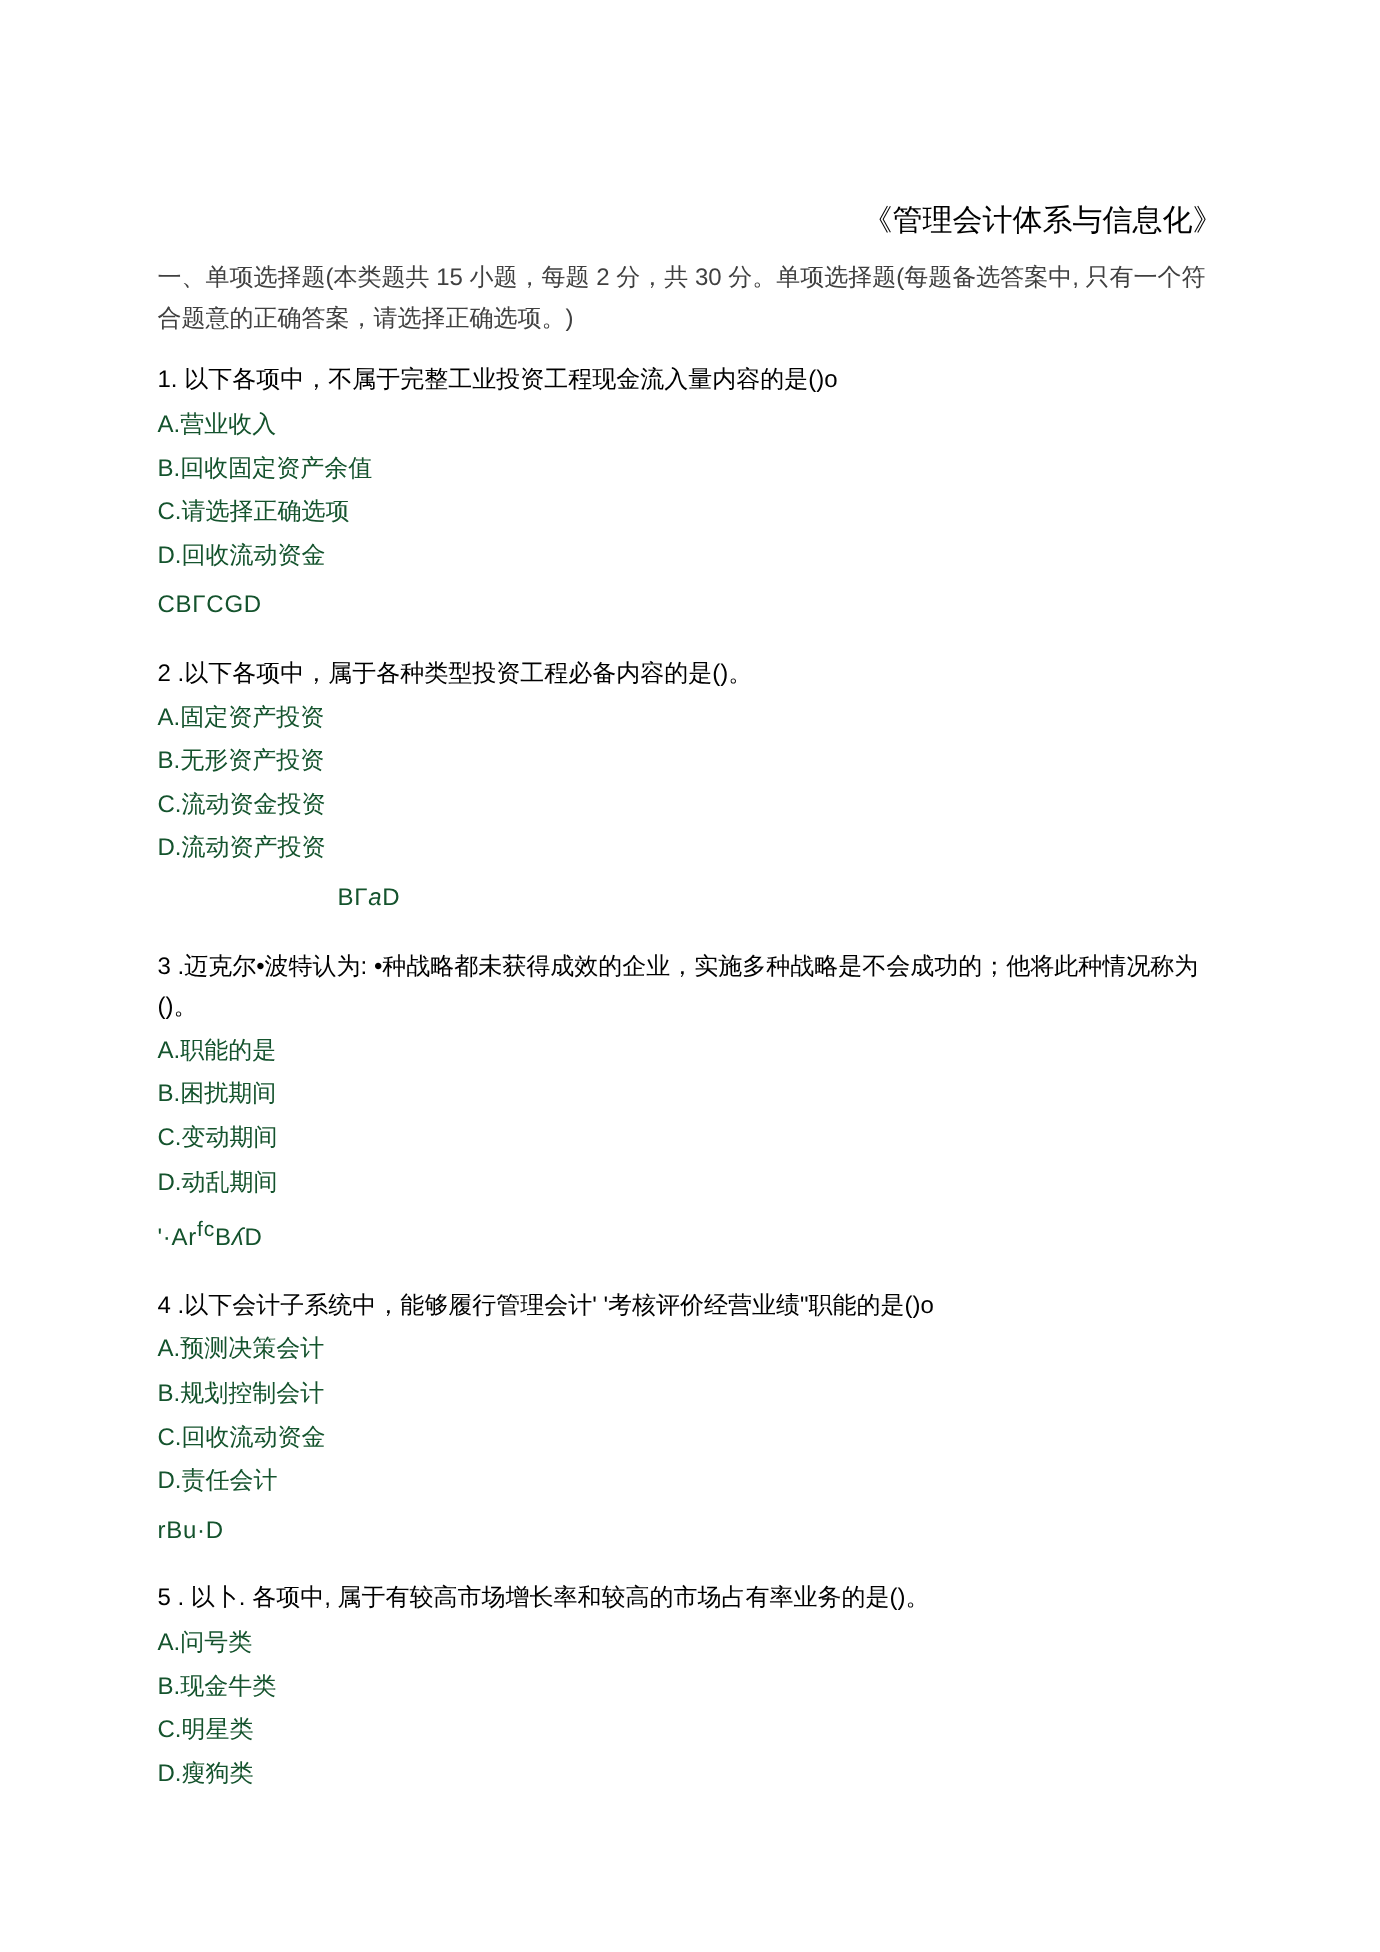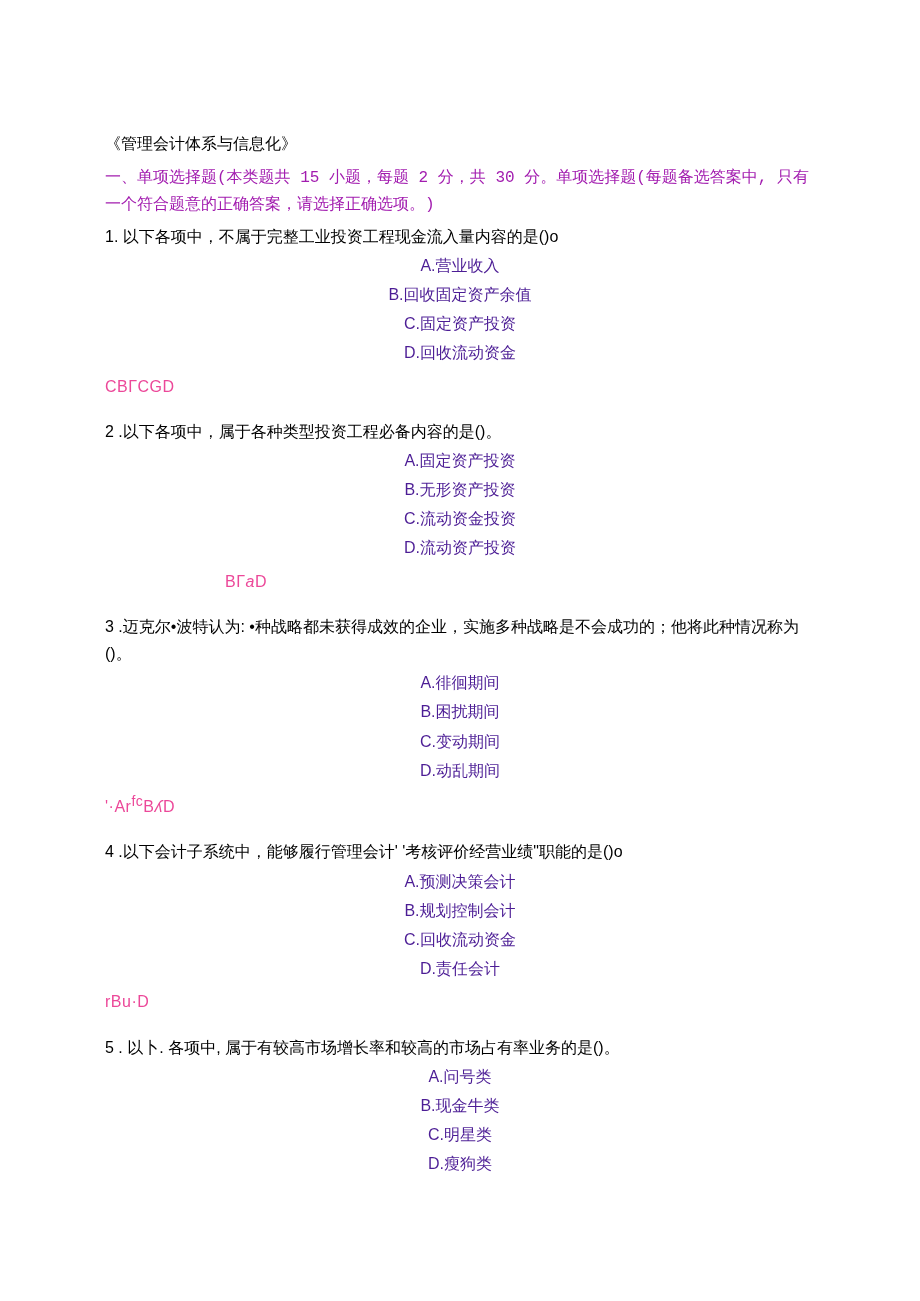--- a/index.html
+++ b/index.html
@@ -7,78 +7,76 @@
       width: 920px;
       min-height: 1301px;
       background: #ffffff;
       font-family: "Microsoft YaHei", "SimSun", Arial, sans-serif;
       font-size: 16px;
       line-height: 1.7;
       color: #000000;
       padding: 130px 105px 40px 105px;
     }
     .title {
-      text-align: left;
-      font-size: 16px;
+      text-align: right;
+      font-size: 20px;
       margin-bottom: 8px;
     }
     .instructions {
-      color: #a21caf;
-      margin-bottom: 3px;
-      font-family: Liberation Mono, monospace;
+      color: #404040;
+      margin-bottom: 14px;
     }
     .question-block {
       margin-bottom: 6px;
     }
     .question-text {
       color: #000000;
       margin-bottom: 2px;
     }
     .option {
-      color: #4c1d95;
+      color: #14532d;
       margin-bottom: 2px;
-      text-align: center;
     }
     .answer-line {
-      color: #ec4899;
+      color: #14532d;
       margin-bottom: 18px;
       letter-spacing: 0.5px;
     }
     .answer-line .sup { font-size: 14px; vertical-align: super; }
     .answer-line .ital { font-style: italic; }
     .indent-ans { margin-left: 120px; }
   </style>
 </head>
 <body>
 
 <div class="title">《管理会计体系与信息化》</div>
 
 <div class="instructions">一、单项选择题(本类题共 15 小题，每题 2 分，共 30 分。单项选择题(每题备选答案中, 只有一个符合题意的正确答案，请选择正确选项。)</div>
 
 <div class="question-block">
   <div class="question-text">1. 以下各项中，不属于完整工业投资工程现金流入量内容的是()o</div>
   <div class="option">A.营业收入</div>
   <div class="option">B.回收固定资产余值</div>
-  <div class="option">C.固定资产投资</div>
+  <div class="option">C.请选择正确选项</div>
   <div class="option">D.回收流动资金</div>
 </div>
 <div class="answer-line">CBΓCGD</div>
 
 <div class="question-block">
   <div class="question-text">2 .以下各项中，属于各种类型投资工程必备内容的是()。</div>
   <div class="option">A.固定资产投资</div>
   <div class="option">B.无形资产投资</div>
   <div class="option">C.流动资金投资</div>
   <div class="option">D.流动资产投资</div>
 </div>
 <div class="answer-line indent-ans"><span>BΓ</span><span class="ital">a</span><span>D</span></div>
 
 <div class="question-block">
   <div class="question-text">3 .迈克尔•波特认为: •种战略都未获得成效的企业，实施多种战略是不会成功的；他将此种情况称为()。</div>
-  <div class="option">A.徘徊期间</div>
+  <div class="option">A.职能的是</div>
   <div class="option">B.困扰期间</div>
   <div class="option">C.变动期间</div>
   <div class="option">D.动乱期间</div>
 </div>
 <div class="answer-line"><span>'·Ar</span><span class="sup">fc</span><span>B</span><span class="ital">ʎ</span><span>D</span></div>
 
 <div class="question-block">
   <div class="question-text">4 .以下会计子系统中，能够履行管理会计' '考核评价经营业绩"职能的是()o</div>
   <div class="option">A.预测决策会计</div>
   <div class="option">B.规划控制会计</div>

